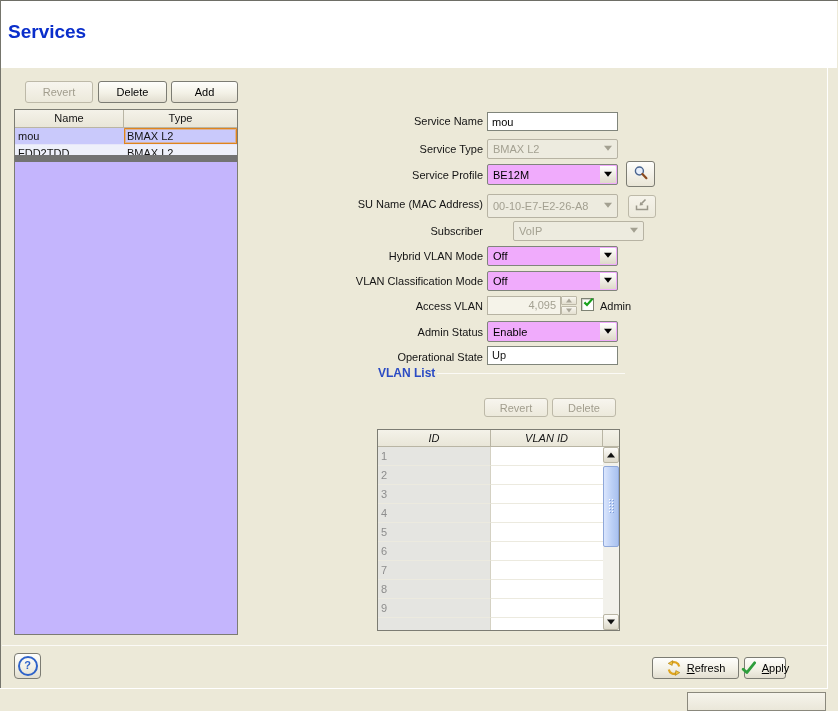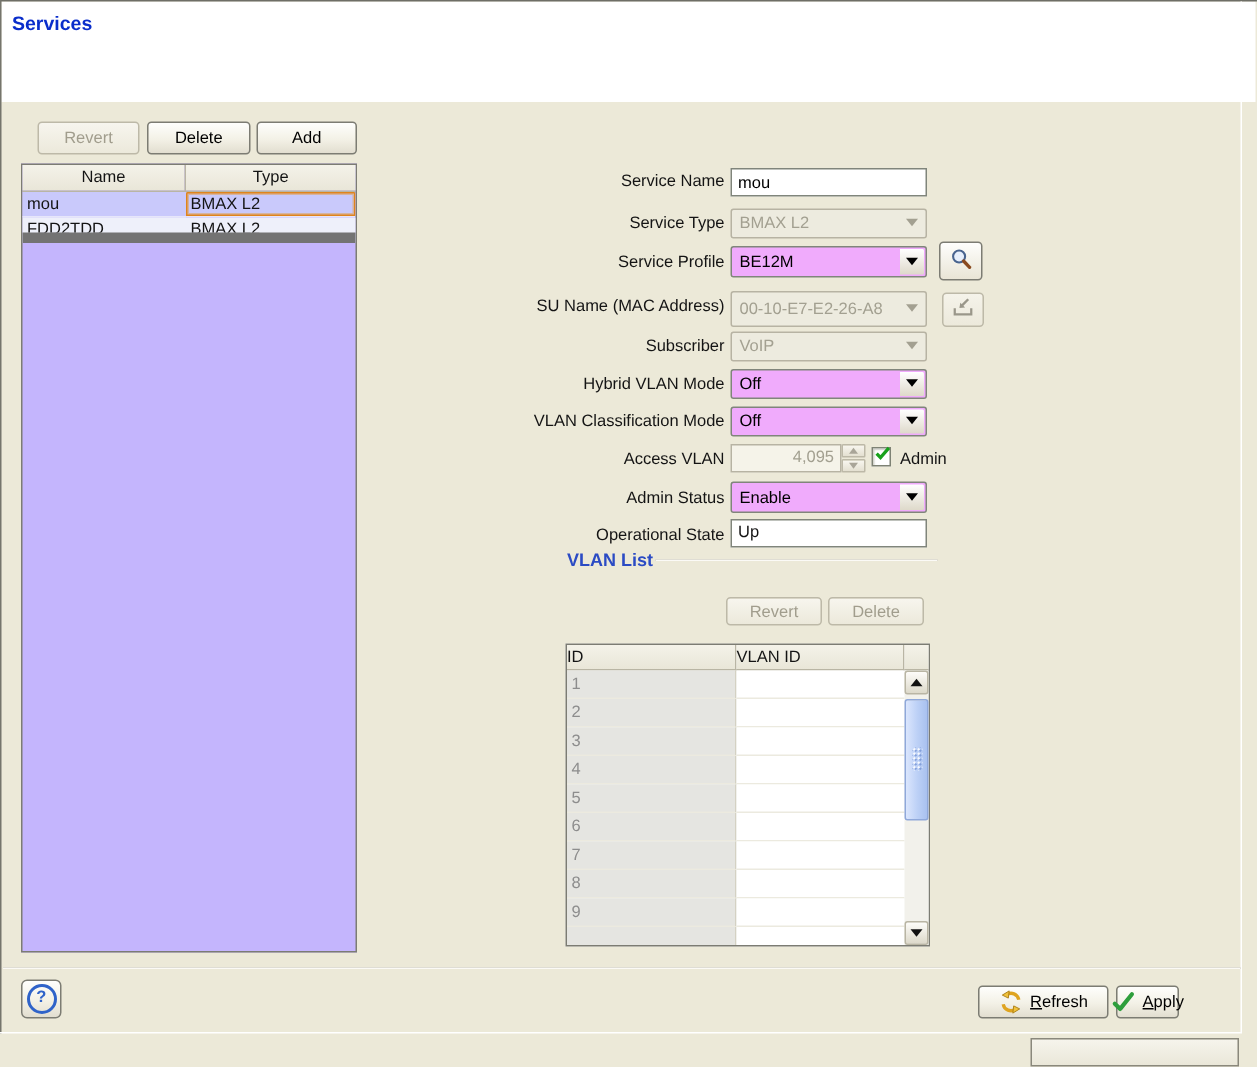--- a/index.html
+++ b/index.html
@@ -4,21 +4,21 @@
 <style>
   html,body{margin:0;padding:0;width:838px;height:711px;overflow:hidden;
     background:#ece9d8;font-family:"Liberation Sans",sans-serif;font-size:11px;color:#141414;}
   .abs{position:absolute;box-sizing:border-box;}
   
   .edge-top{left:0;top:0;width:838px;height:1px;background:#6e6e66;}
   .edge-left{left:0;top:0;width:1px;height:689px;background:#75756c;}
   .edge-right{left:827px;top:1px;width:1px;height:687px;background:#ffffff;}
   .edge-bottom{left:0;top:688px;width:828px;height:1px;background:#ffffff;}
   .header{left:1px;top:1px;width:836px;height:67px;background:#ffffff;}
-  .title{margin:0;padding:7px 0 0 7px;font-size:13px;font-weight:bold;color:#0a2ecb;}
+  .title{margin:0;padding:20px 0 0 7px;font-size:19px;font-weight:bold;color:#0a2ecb;}
   
   .xpbtn{border:1px solid #7c7c73;border-radius:3px;
     background:linear-gradient(180deg,#fefefc 0%,#f3f1e6 55%,#e2ded0 100%);
     font:11px "Liberation Sans",sans-serif;color:#000;
     display:flex;align-items:center;justify-content:center;gap:5px;padding:0;cursor:default;}
   .xpbtn.disabled{color:#a19d8d;border-color:#bdb9a8;
     background:linear-gradient(180deg,#f7f5ee,#ece9db);}
   .mn{text-decoration:underline;}
   
   .stable{left:14px;top:109px;width:224px;height:526px;background:#c4b5fd;border:1px solid #7c7c73;}
@@ -59,21 +59,21 @@
   .spbtn.dn i{border-top:4px solid #a9a598;margin-top:1px;}
   
   .cb{width:13px;height:13px;background:#fff;border:1px solid #7e8274;
     box-shadow:inset 1px 1px 1px rgba(120,120,100,.35);}
   
   .vtitle{font-weight:bold;font-size:12px;color:#2b4bc4;}
   .hline{height:1px;background:#9a978b;border-bottom:1px solid #fbfaf6;}
   .vtable{left:377px;top:429px;width:243px;height:202px;background:#fff;border:1px solid #7c7c73;}
   .vhead{display:flex;height:17px;}
   .vh{box-sizing:border-box;background:linear-gradient(180deg,#f4f2e9,#e9e6d8);
-    border-right:1px solid #b9b5a4;border-bottom:1px solid #b9b5a4;text-align:left;line-height:16px;}
+    border-right:1px solid #b9b5a4;border-bottom:1px solid #b9b5a4;text-align:center;line-height:16px;font-style:italic;}
   .vh.corner{border-right:none;}
   .vbody{position:relative;height:183px;}
   .vrow{display:flex;height:19px;box-sizing:border-box;}
   .vid{width:113px;box-sizing:border-box;background:#e5e5e1;color:#8d8d8d;
     padding-left:3px;line-height:18px;border-right:1px solid #d4d1c3;border-bottom:1px solid #eceadf;}
   .vval{width:112px;box-sizing:border-box;background:#fff;border-bottom:1px solid #eceadf;}
   
   .vscroll{position:absolute;right:0;top:0;width:16px;height:183px;background:#f2f1eb;}
   .sbbtn{position:absolute;left:0;width:16px;height:16px;border:1px solid #b9b5a4;border-radius:2px;
     background:linear-gradient(180deg,#fdfcf9,#ddd9ca);box-sizing:border-box;}
@@ -165,21 +165,21 @@
   <button class="abs sqbtn disabled" style="left:628px;top:195px;width:28px;height:23px">
     <span>
       <svg width="16" height="14" viewBox="0 0 16 14">
         <path d="M11.5 1.5 L7.4 5.6" stroke="#9a978a" stroke-width="1.6" fill="none"></path>
         <polygon points="5.6,7.4 9.4,7 6.2,3.9" fill="#9a978a"></polygon>
         <path d="M2.5 7.5 V11.5 H13.5 V7.5" fill="none" stroke="#9a978a" stroke-width="1.5"></path>
       </svg>
     </span>
   </button>
 
-  <div class="abs combo disabled" style="left:487px;top:221px;width:131px;height:20px">
+  <div class="abs combo disabled" style="left:513px;top:221px;width:131px;height:20px">
     <span class="cv">VoIP</span>
     <span class="az"></span>
   </div>
 
   <div class="abs combo" style="left:487px;top:246px;width:131px;height:20px">
     <span class="cv">Off</span>
     <span class="az"></span>
   </div>
 
   <div class="abs combo" style="left:487px;top:271px;width:131px;height:20px">

